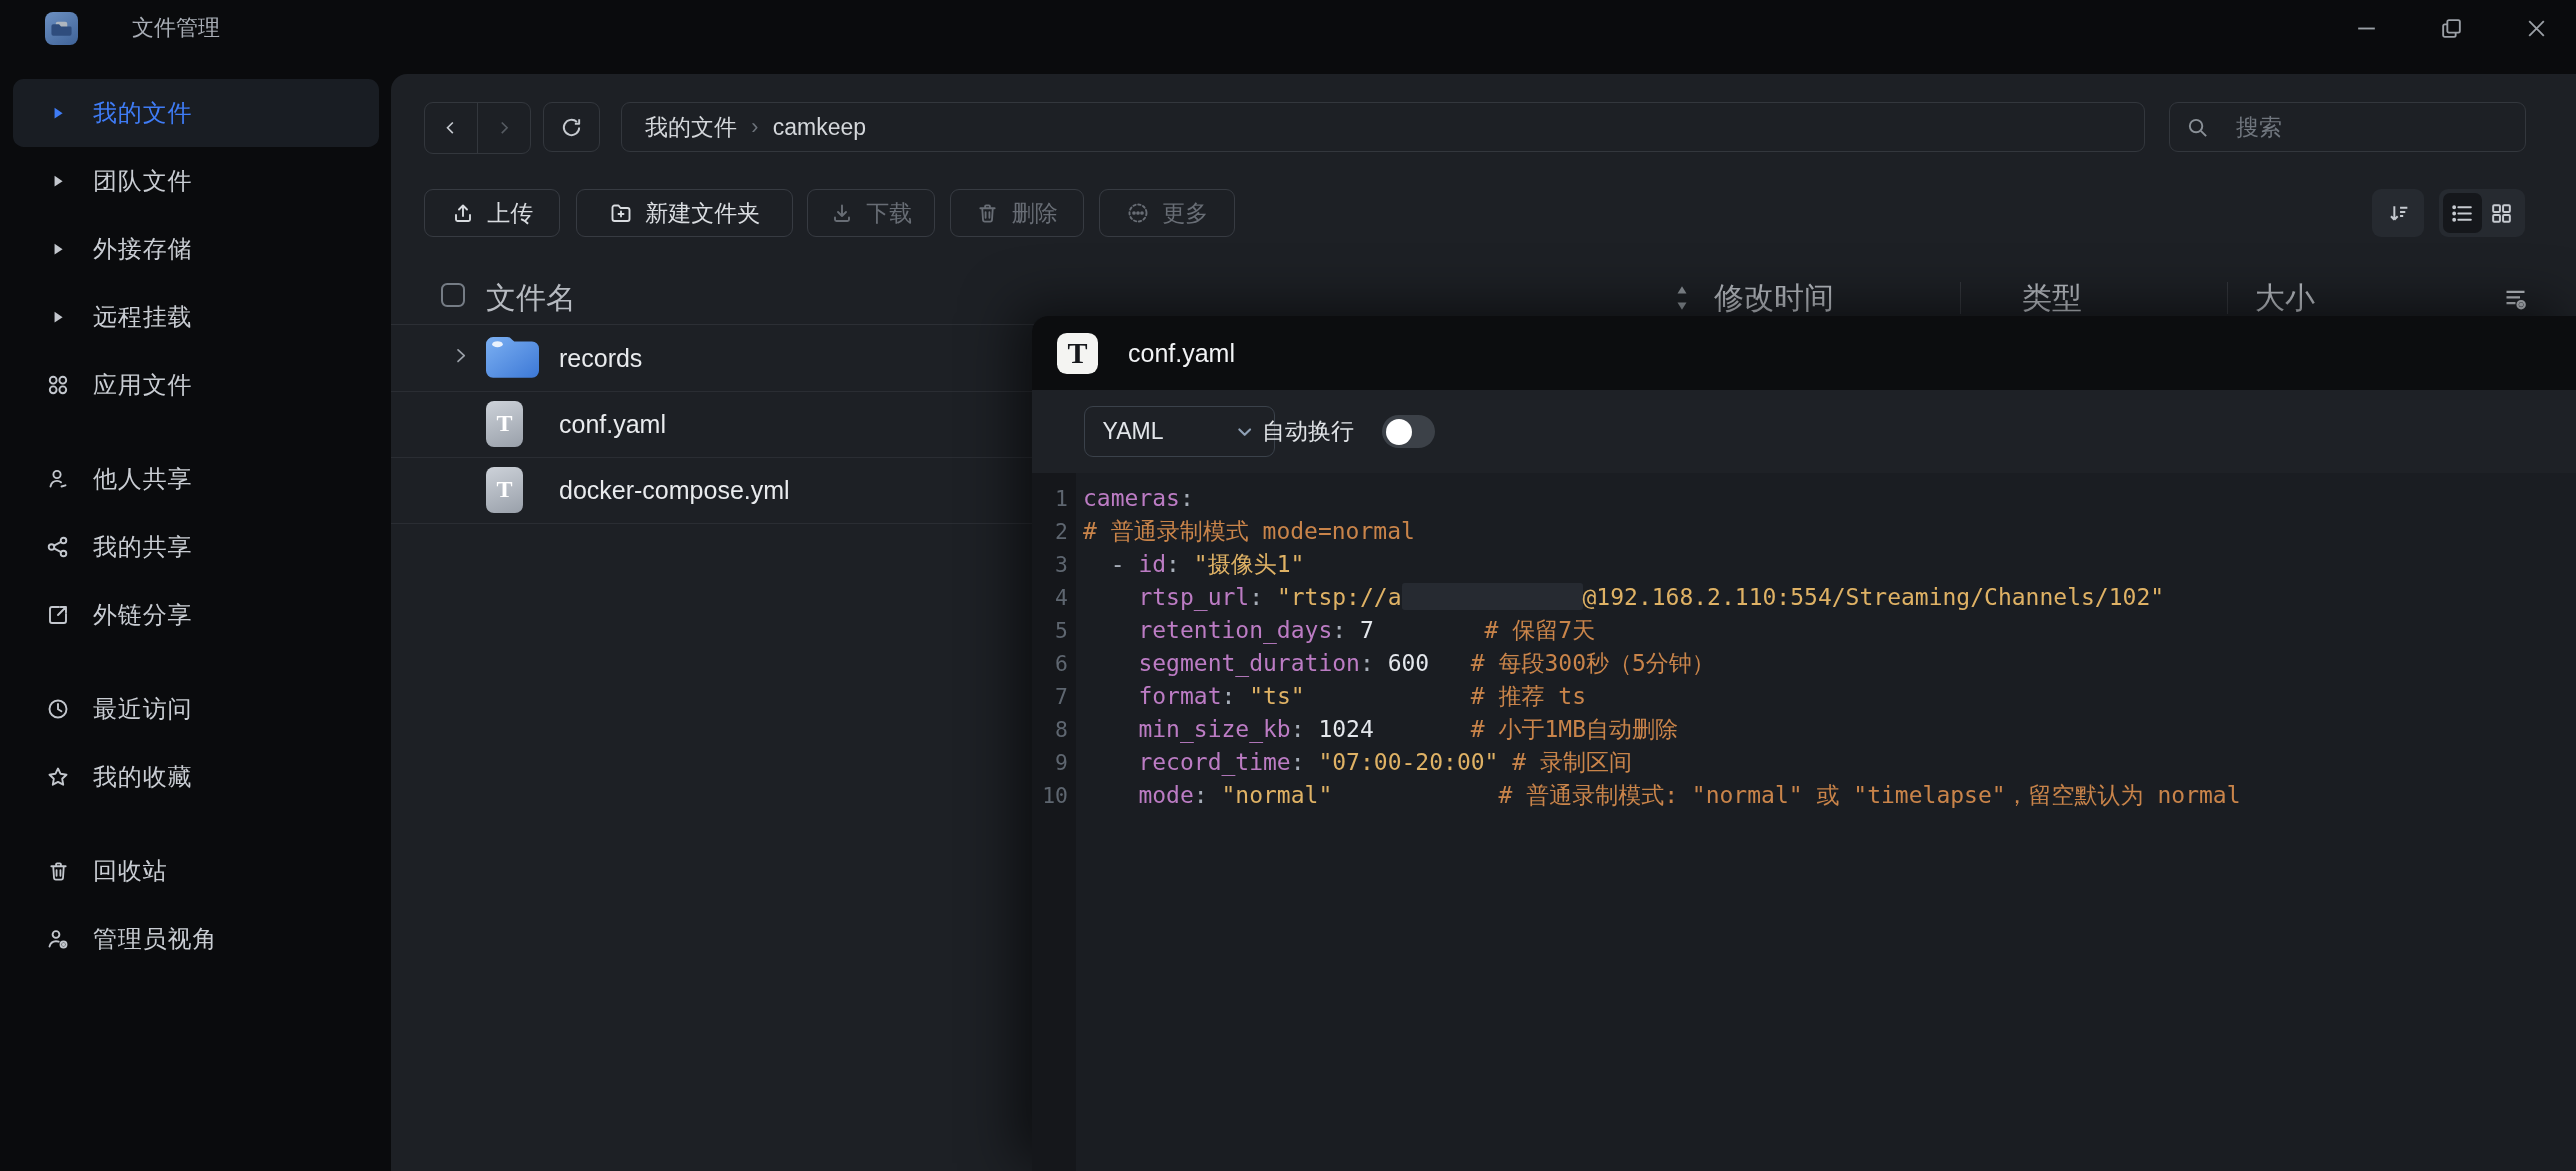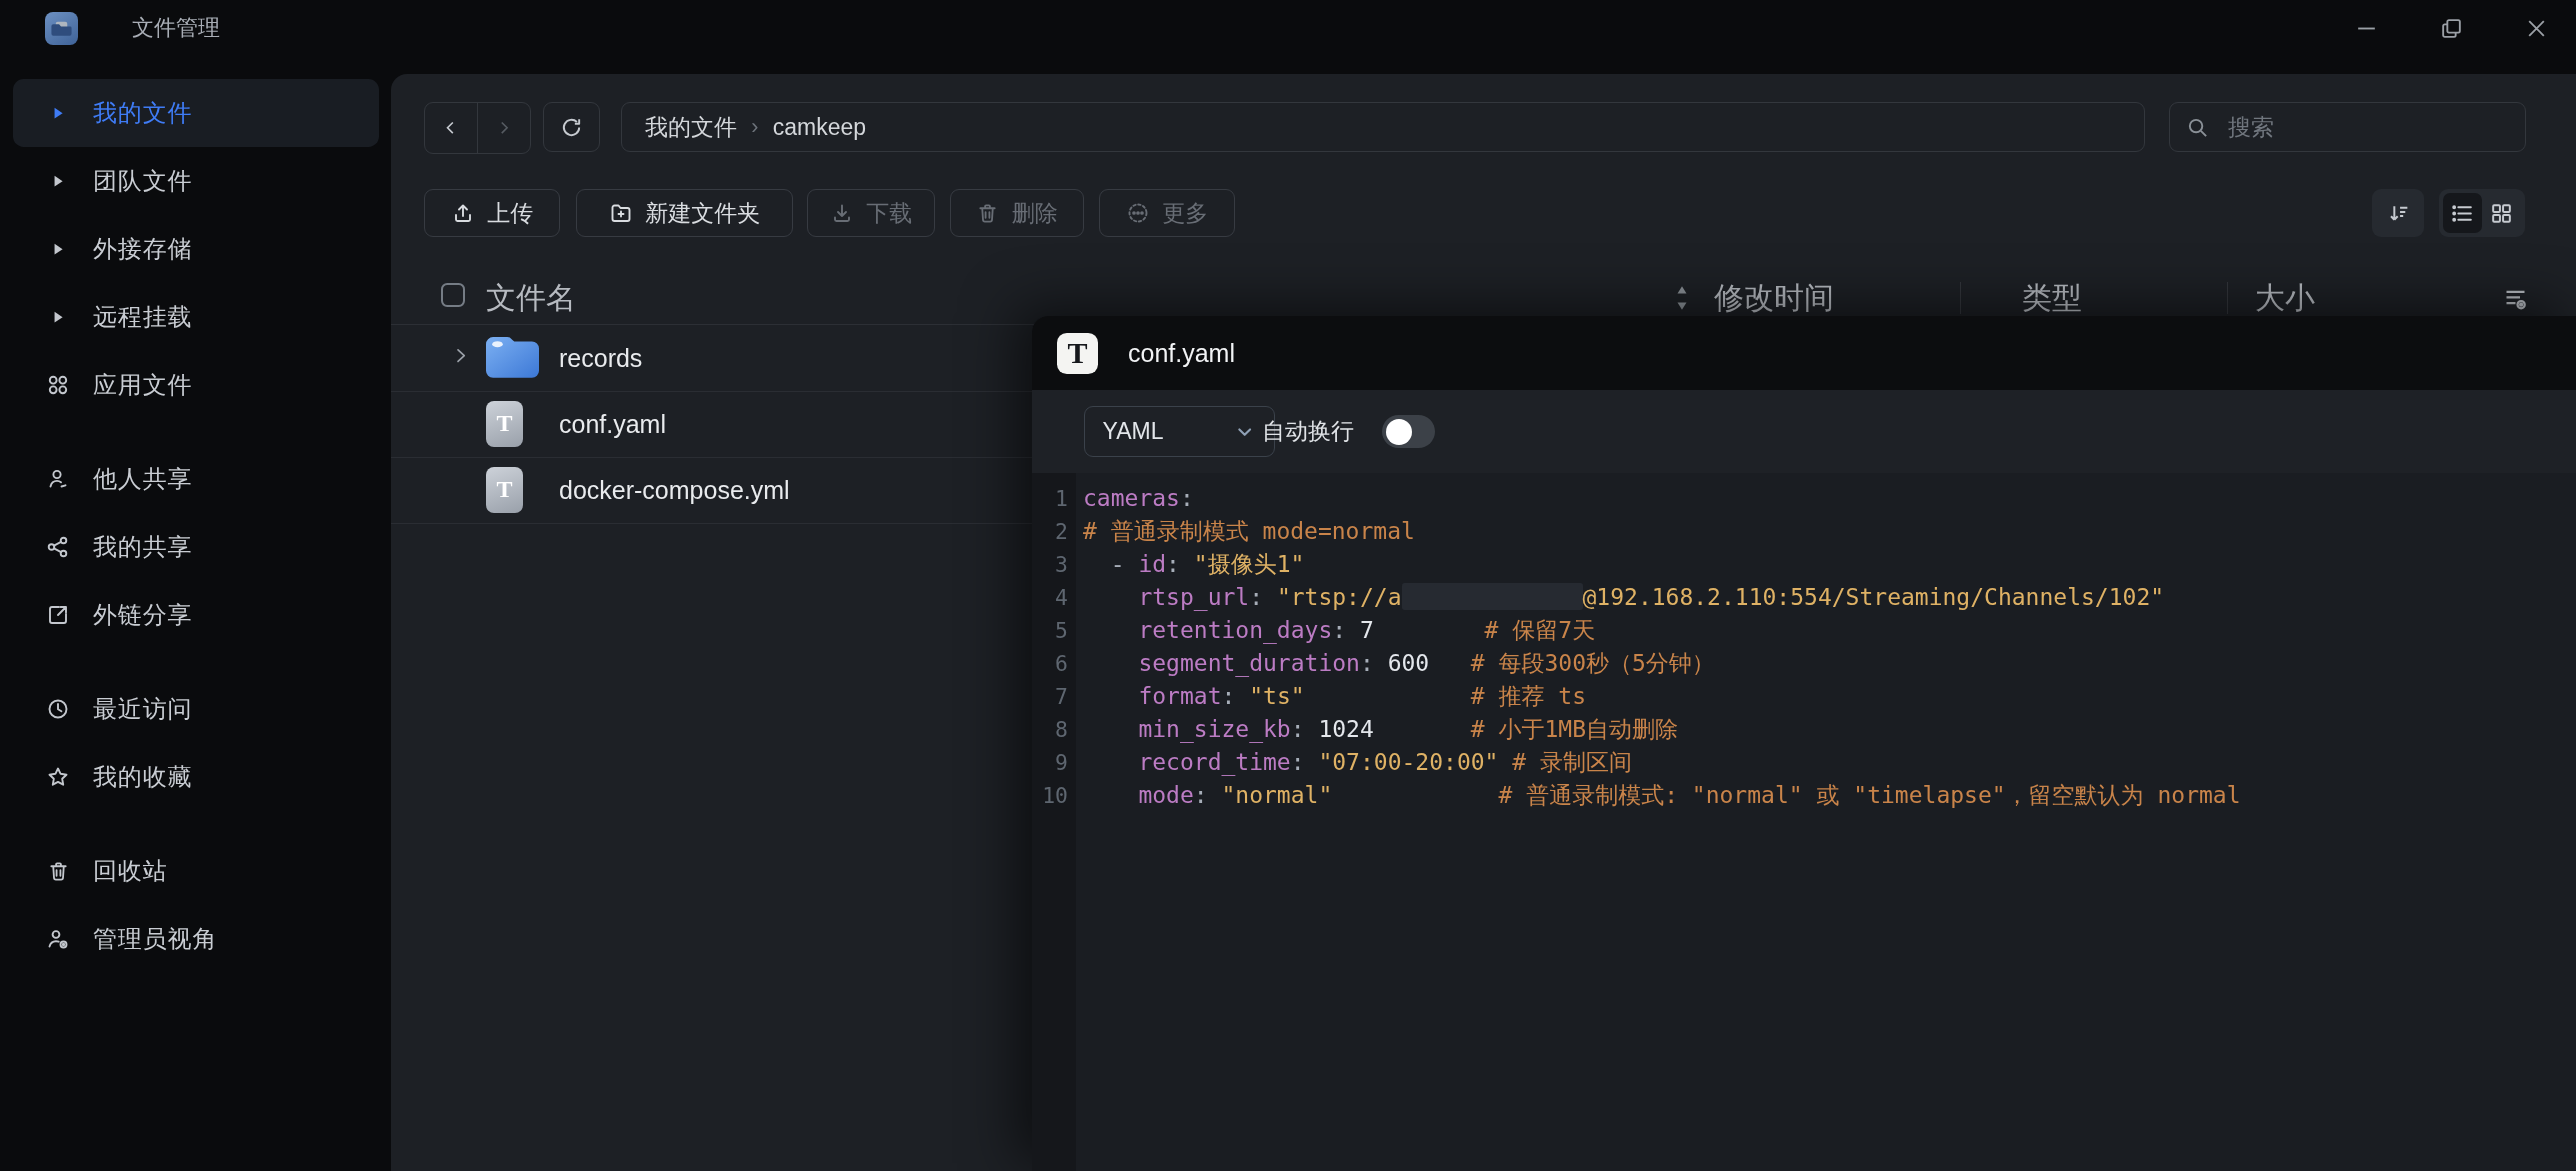--- a/index.html
+++ b/index.html
@@ -29,21 +29,21 @@
   .nav-pill{position:absolute;left:33px;top:28px;width:105px;height:50px;border:0.9px solid #33373d;border-radius:9px;
     display:flex;align-items:stretch;}
   .nav-half{flex:1;display:flex;align-items:center;justify-content:center;color:#c6cad0;}
   .nav-half+.nav-half{border-left:0.9px solid #33373d;color:#565b62;}
   .refresh-btn{position:absolute;left:152px;top:28px;width:57px;height:50px;border:0.9px solid #33373d;border-radius:9px;
     display:flex;align-items:center;justify-content:center;color:#c6cad0;box-sizing:border-box;}
   .breadcrumb{position:absolute;left:230px;top:28px;width:1524px;height:50px;border:0.9px solid #33373d;border-radius:9px;
     box-sizing:border-box;display:flex;align-items:center;padding:0 23px;font-size:23px;color:#d4d7db;gap:14.3px;}
   .crumb-sep{color:#6c727a;font-size:21.4px;}
   .searchbox{position:absolute;left:1778px;top:28px;width:357px;height:50px;border:0.9px solid #33373d;border-radius:9px;
-    box-sizing:border-box;display:flex;align-items:center;padding:0 16px;gap:17px;color:#8a9097;}
+    box-sizing:border-box;display:flex;align-items:center;padding:0 16px;gap:25px;color:#8a9097;}
   .searchbox input{background:transparent;border:none;outline:none;color:#d4d7db;font-size:23px;width:100%;
     font-family:inherit;}
   .searchbox input::placeholder{color:#70767e;}
   
   .toolbar-btn{position:absolute;top:115px;height:48px;border:0.9px solid #373b42;border-radius:9px;box-sizing:border-box;
     display:flex;align-items:center;justify-content:center;gap:12.5px;font-size:23px;color:#d9dce0;background:transparent;}
   .toolbar-btn.disabled{color:#686d75;}
   .icon-sq{position:absolute;top:115px;height:48px;border-radius:9px;background:#262a30;display:flex;align-items:center;justify-content:center;color:#c6cad0;}
   .view-toggle{position:absolute;top:115px;left:2048px;width:86px;height:48px;border-radius:9px;background:#262a30;display:flex;padding:3.6px;box-sizing:border-box;}
   .view-cell{flex:1;display:flex;align-items:center;justify-content:center;border-radius:7.1px;color:#c6cad0;}

